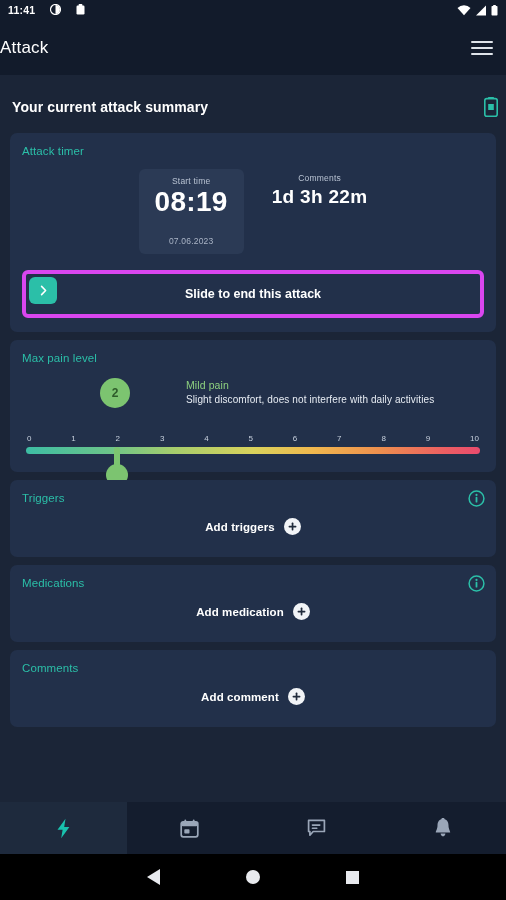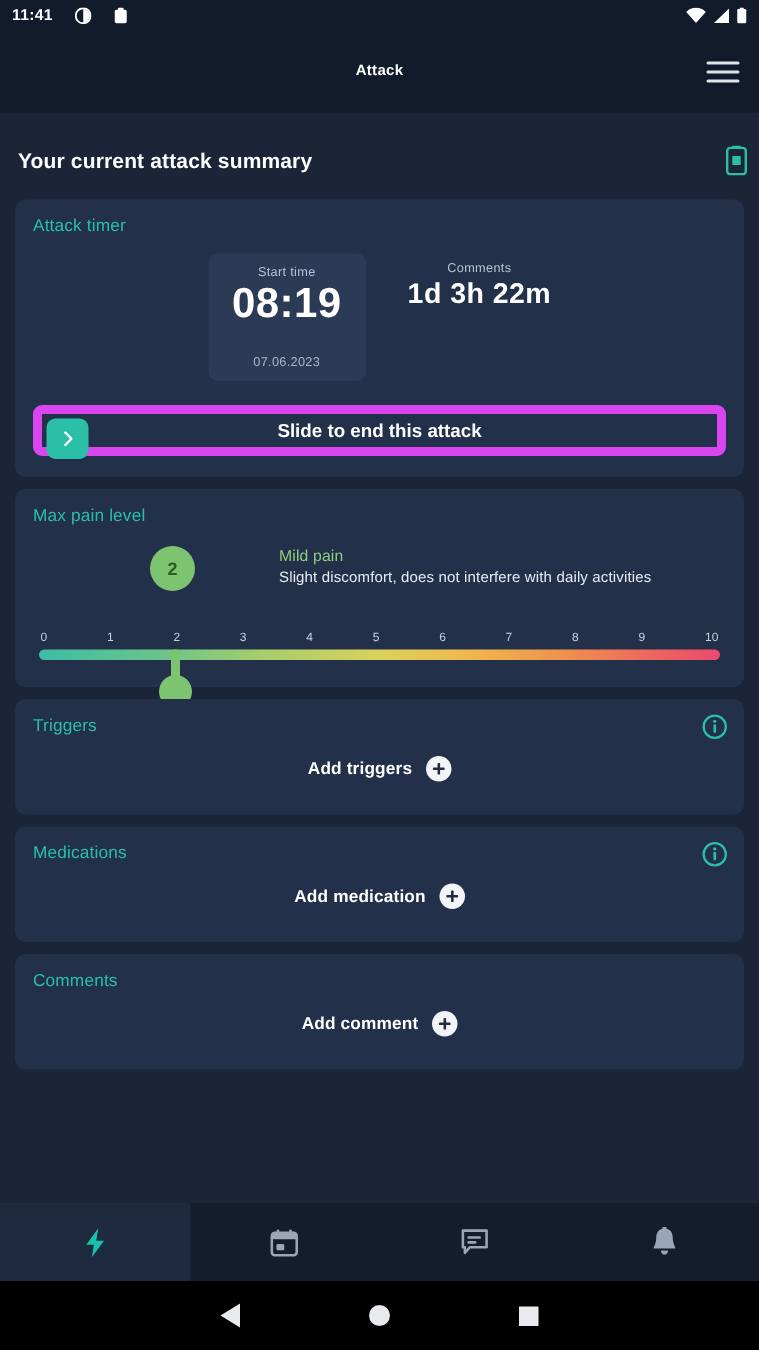--- a/index.html
+++ b/index.html
@@ -11,32 +11,32 @@
     -webkit-font-smoothing:antialiased;
   }
   .phone { position:relative; width:506px; height:900px; display:flex; flex-direction:column; }
 
   
   .statusbar {
     height:20px; flex:0 0 20px; background:#121b2b;
     display:flex; align-items:center; justify-content:space-between;
     padding:0 8px;
   }
-  .sb-left { display:flex; align-items:flex-end; gap:15px; }
+  .sb-left { display:flex; align-items:flex-start; gap:15px; }
   .sb-time { font-size:10.5px; font-weight:bold; color:#ffffff; letter-spacing:.2px; }
   .sb-right { display:flex; align-items:center; gap:4px; }
 
   
   .appbar {
     height:55px; flex:0 0 55px; background:#121b2b;
     display:flex; align-items:center; position:relative;
   }
   .appbar-title {
-    position:absolute; left:0; right:0; text-align:center;
-    font-size:10px; font-weight:bold; color:#ffffff; letter-spacing:.2px;
+    position:absolute; left:0; right:0; text-align:left;
+    font-size:17px; font-weight:normal; color:#ffffff; letter-spacing:.2px;
   }
   .hamburger {
     position:absolute; right:10px; top:50%; transform:translateY(-50%);
     width:28px; height:28px; display:flex; flex-direction:column;
     justify-content:center; align-items:center; gap:4px; cursor:pointer;
   }
   .hamburger span { display:block; width:22px; height:2px; background:#dfe4ea; border-radius:1px; }
 
   
   .content {
@@ -72,21 +72,21 @@
     background:#2a3establish; background:#2b3a55; border-radius:6px;
     padding:7px 16px 8px 16px; text-align:center; min-width:78px;
   }
   .lbl { font-size:8.5px; color:#b9c3d3; letter-spacing:.2px; }
   .start-time { font-size:28px; font-weight:bold; color:#ffffff; line-height:1.15; letter-spacing:.3px; }
   .start-date { font-size:8.5px; color:#aab4c6; letter-spacing:.2px; margin-top:18px; }
   .dur-box { text-align:center; padding-top:4px; }
   .dur-val { font-size:19px; font-weight:bold; color:#ffffff; line-height:1.2; letter-spacing:.3px; margin-top:3px; }
 
   .slide-btn {
-    margin-top:12px; height:34px; border:6px solid #d946ef; border-radius:6px;
+    margin-top:12px; height:48px; border:4px solid #d946ef; border-radius:6px;
     display:flex; align-items:center; position:relative; cursor:pointer;
   }
   .slide-knob {
     position:absolute; left:3px; top:3px; width:28px; height:27px;
     background:#2bbfa8; border-radius:6px;
     display:flex; align-items:center; justify-content:center;
   }
   .slide-label {
     width:100%; text-align:center; font-size:12.5px; font-weight:bold; color:#ffffff;
   }

